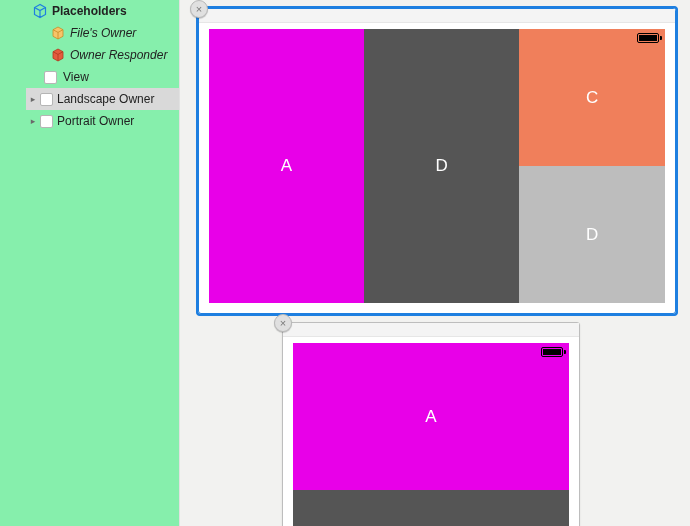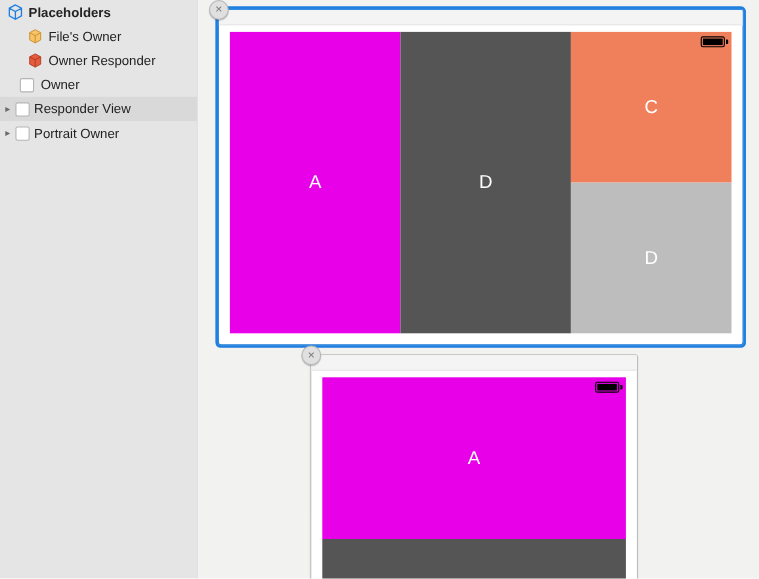--- a/index.html
+++ b/index.html
@@ -1,21 +1,21 @@
 <!DOCTYPE html>
 <html><head>
 <meta charset="utf-8">
 <style>
   * { box-sizing: border-box; margin: 0; padding: 0; }
   html, body { width: 690px; height: 526px; overflow: hidden; font-family: -apple-system, "Helvetica Neue", Arial, sans-serif; font-size: 13px; color: #222; background: #fff; }
   .root { display: flex; width: 690px; height: 526px; }
   
-  .sidebar { width: 180px; flex: 0 0 180px; background: #e5e5e5; border-right: 1px solid #e1e1e1; }
+  .sidebar { width: 180px; flex: 0 0 180px; background: #86efac; border-right: 1px solid #e1e1e1; padding-left: 26px; }
   .row { display: flex; align-items: center; height: 22px; padding-left: 6px; gap: 4px; }
-  .row.indent1 { padding-left: 24px; }
+  .row.indent1 { padding-left: 24px; font-style: italic; }
   .row.indent0 { padding-left: 6px; }
   .row.withdisc { padding-left: 2px; gap: 2px; }
   .row.selected { background: #d9d9d9; }
   .disclosure { width: 10px; height: 10px; display: flex; align-items: center; justify-content: center; font-size: 9px; color: #6a6a6a; }
   .checkbox { width: 13px; height: 13px; border: 1px solid #b5b5b5; border-radius: 2px; background: #fff; margin: 0 2px 0 0; }
   .icon { width: 16px; height: 16px; display: flex; align-items: center; justify-content: center; }
   .label { font-size: 12px; white-space: nowrap; }
   .bold { font-weight: 600; }
   
   .canvas { flex: 1 1 auto; position: relative; background: #f2f2f0; }
@@ -62,27 +62,27 @@
         <svg width="16" height="16" viewBox="0 0 16 16">
             <path fill="#e45b3d" stroke="#b0371e" stroke-width="0.8" d="M8 2 3 4.7v6.6L8 14l5-2.7V4.7z"></path>
             <path fill="none" stroke="#b0371e" stroke-width="0.8" d="M3 4.7 8 7.4l5-2.7 M8 7.4V14"></path>
           </svg>
       </span>
       <span class="label">Owner Responder</span>
     </div>
 
     <div class="row indent0" style="padding-left:18px;">
       <span class="checkbox"></span>
-      <span class="label">Owner</span>
+      <span class="label">View</span>
     </div>
 
     <div class="row withdisc selected">
       <span class="disclosure">▸</span>
       <span class="checkbox"></span>
-      <span class="label">Responder View</span>
+      <span class="label">Landscape Owner</span>
     </div>
 
     <div class="row withdisc">
       <span class="disclosure">▸</span>
       <span class="checkbox"></span>
       <span class="label">Portrait Owner</span>
     </div>
 
   </div>
 

